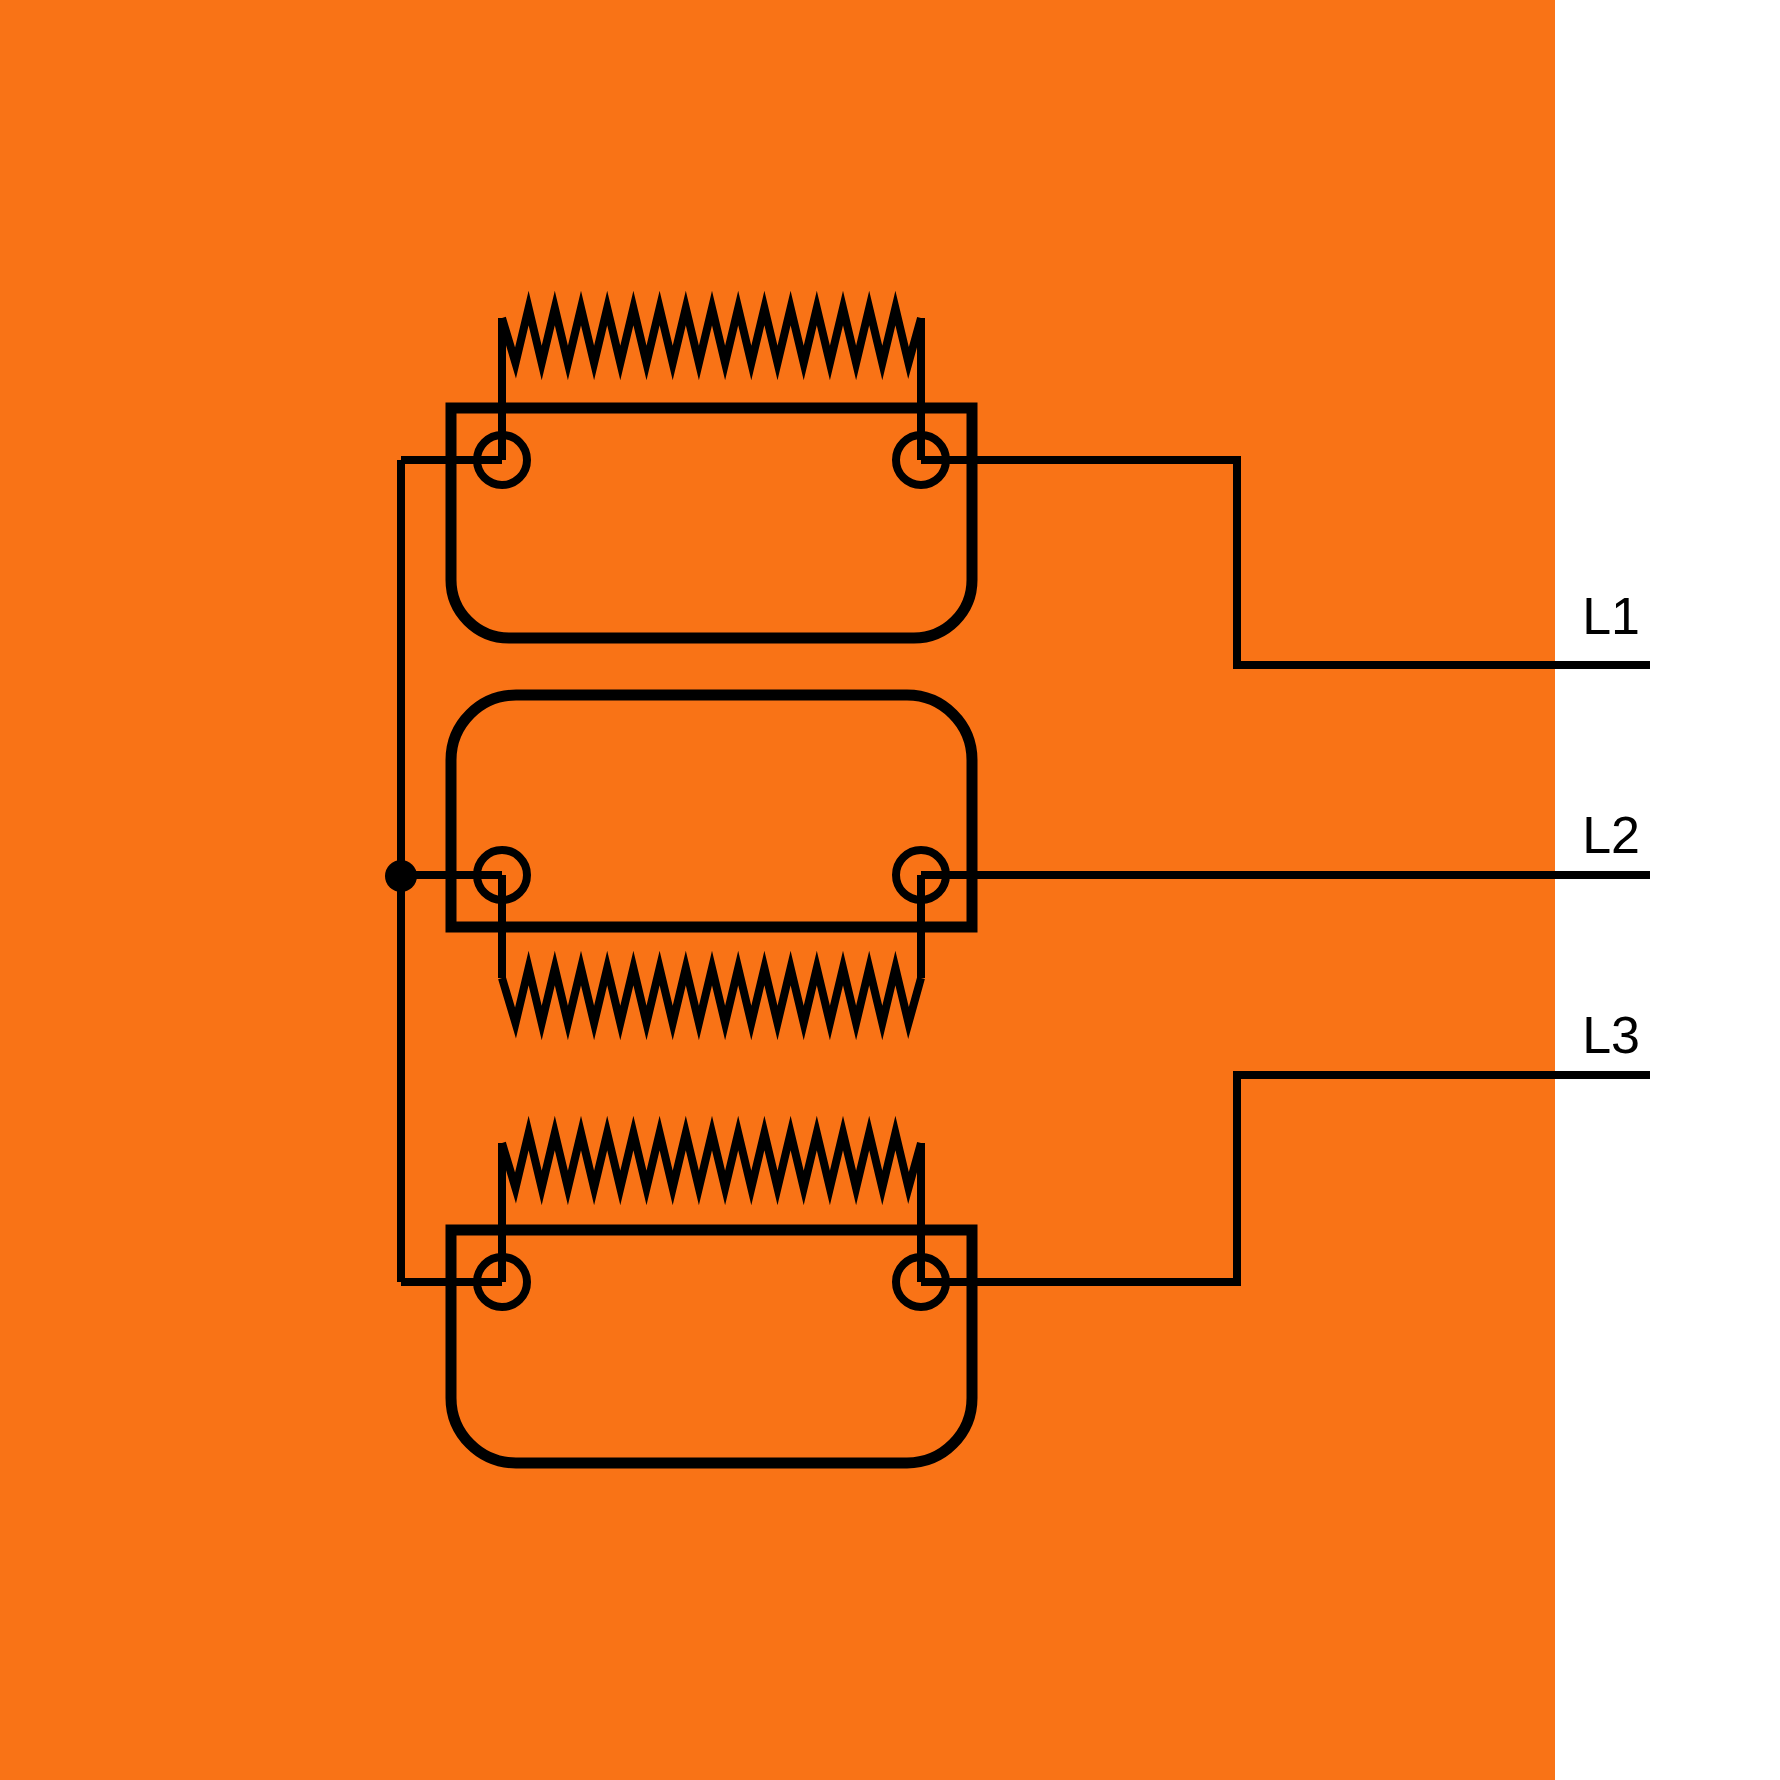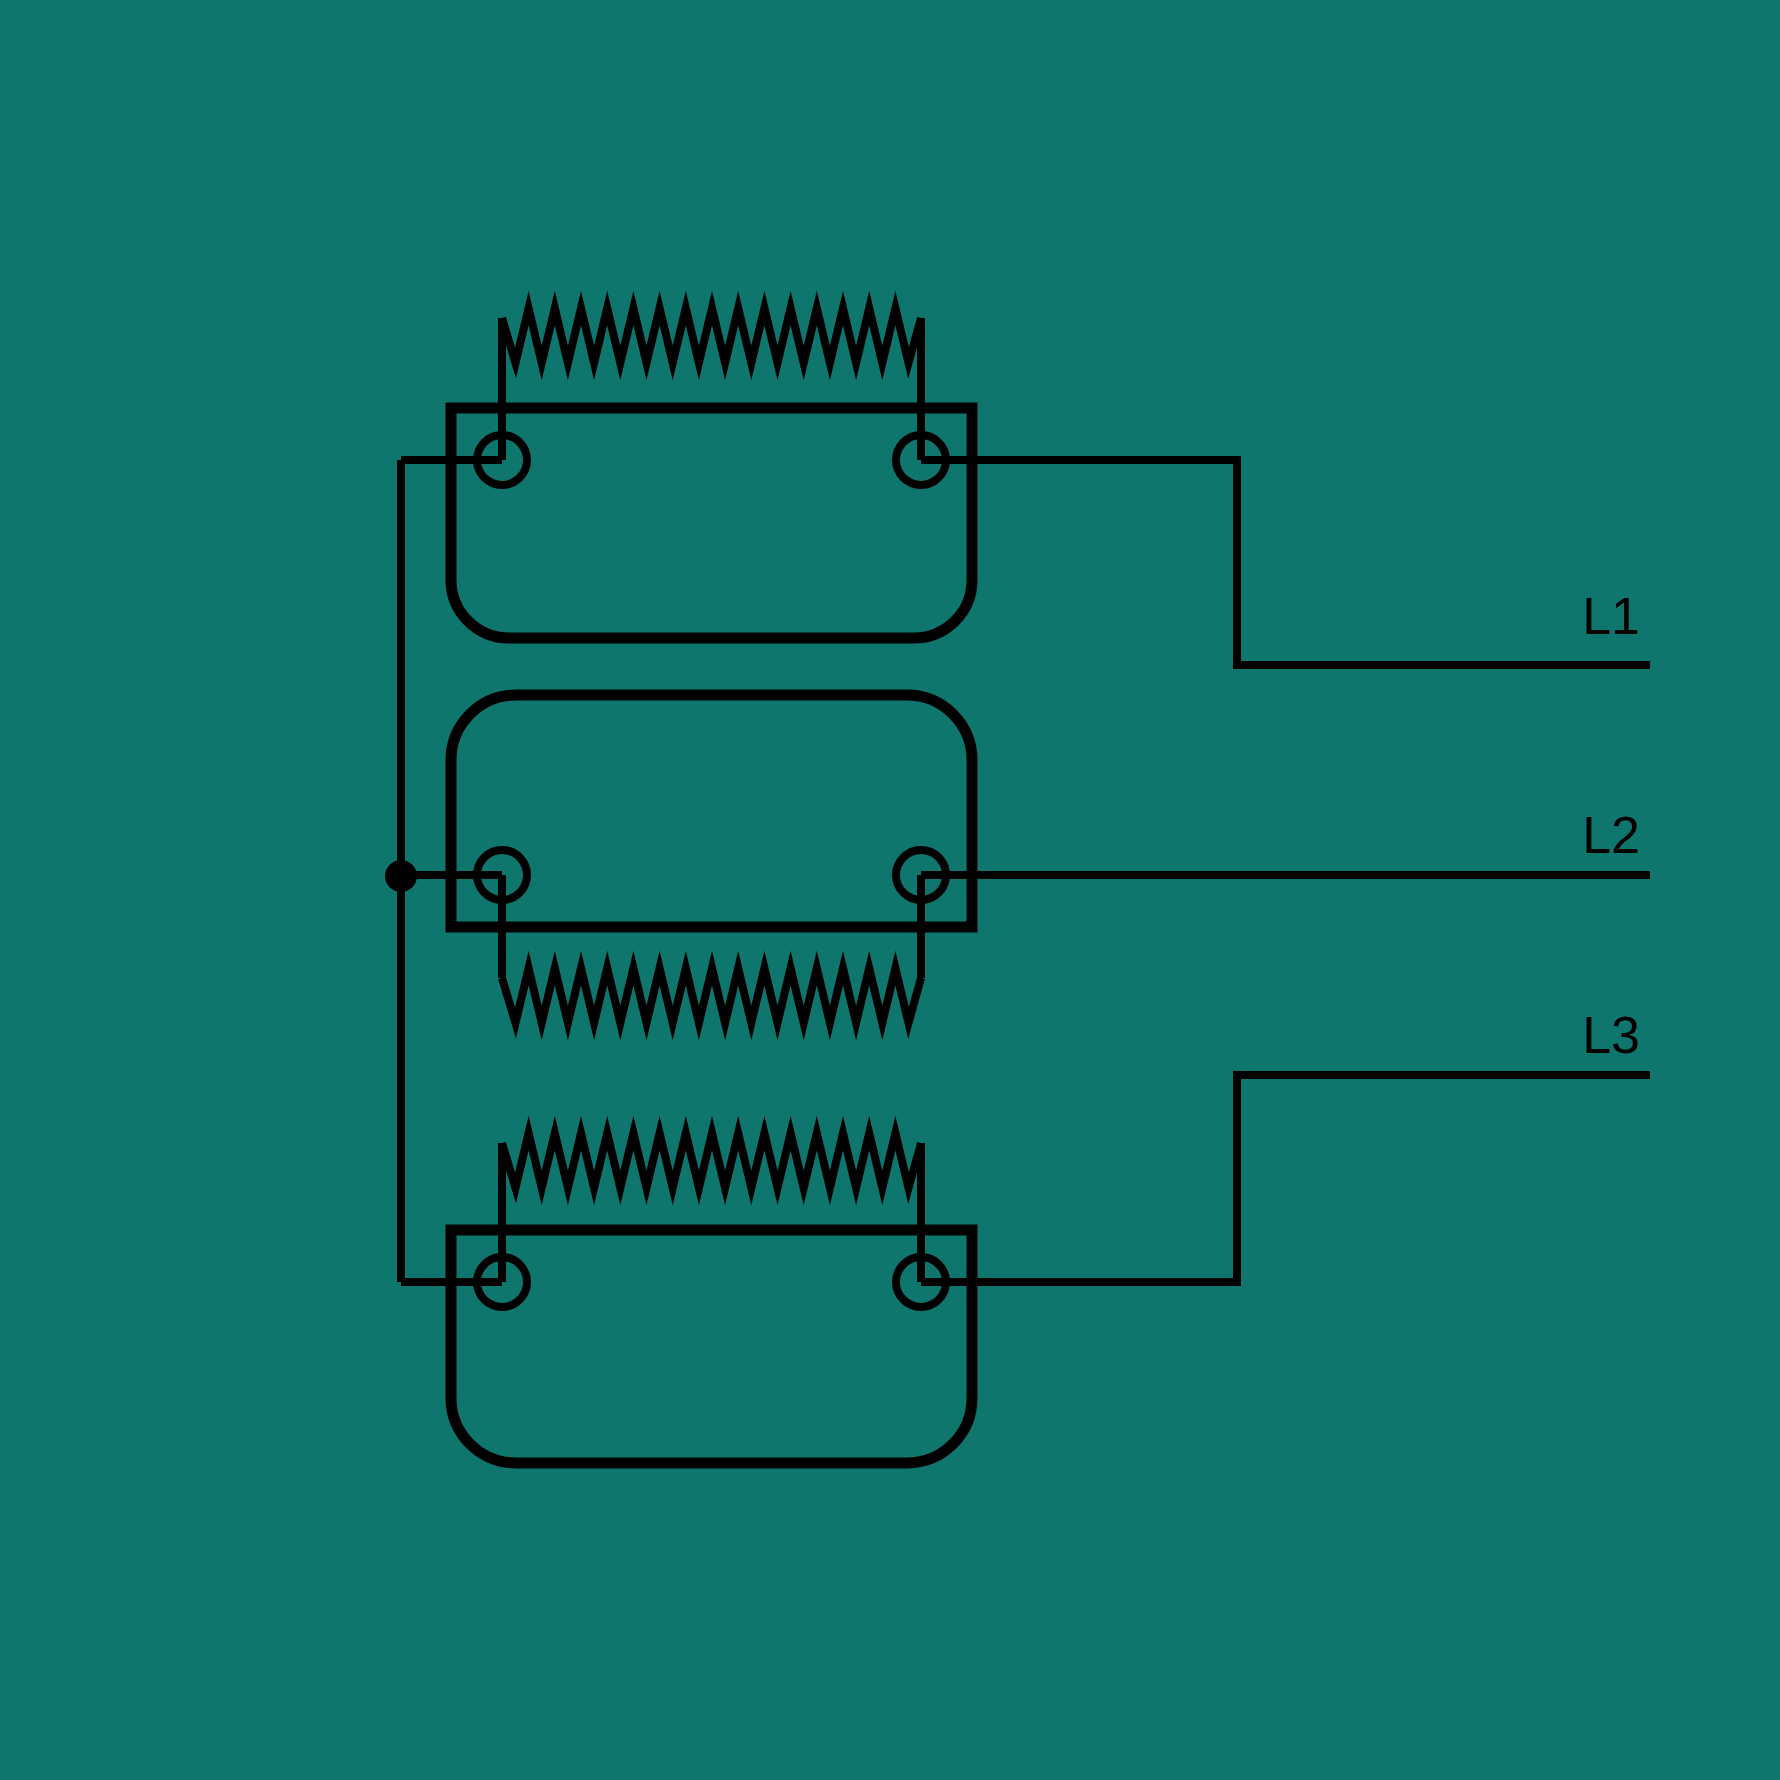--- a/index.html
+++ b/index.html
@@ -7,23 +7,23 @@
     padding: 0;
     background: #ffffff;
   }
   body {
     width: 1780px;
     height: 1780px;
     overflow: hidden;
     font-family: "Liberation Sans", sans-serif;
   }
   .canvas-wrap {
-    width: 1780px;
+    width: 1555px;
     height: 1780px;
-    background: #0f766e;
+    background: #f97316;
   }
   svg { display: block; }
   .wire {
     fill: none;
     stroke-width: 8;
     stroke-linecap: butt;
     stroke-linejoin: miter;
     stroke-miterlimit: 20;
   }
   .box {

